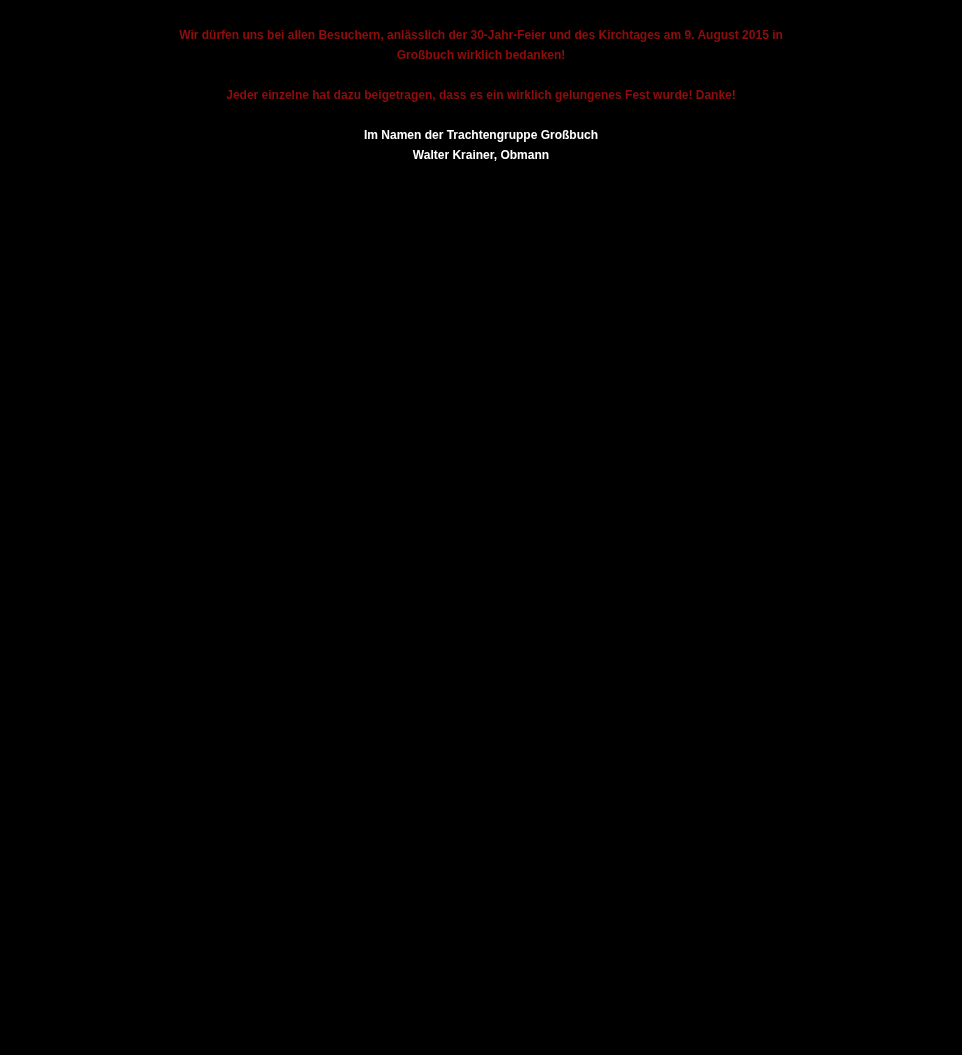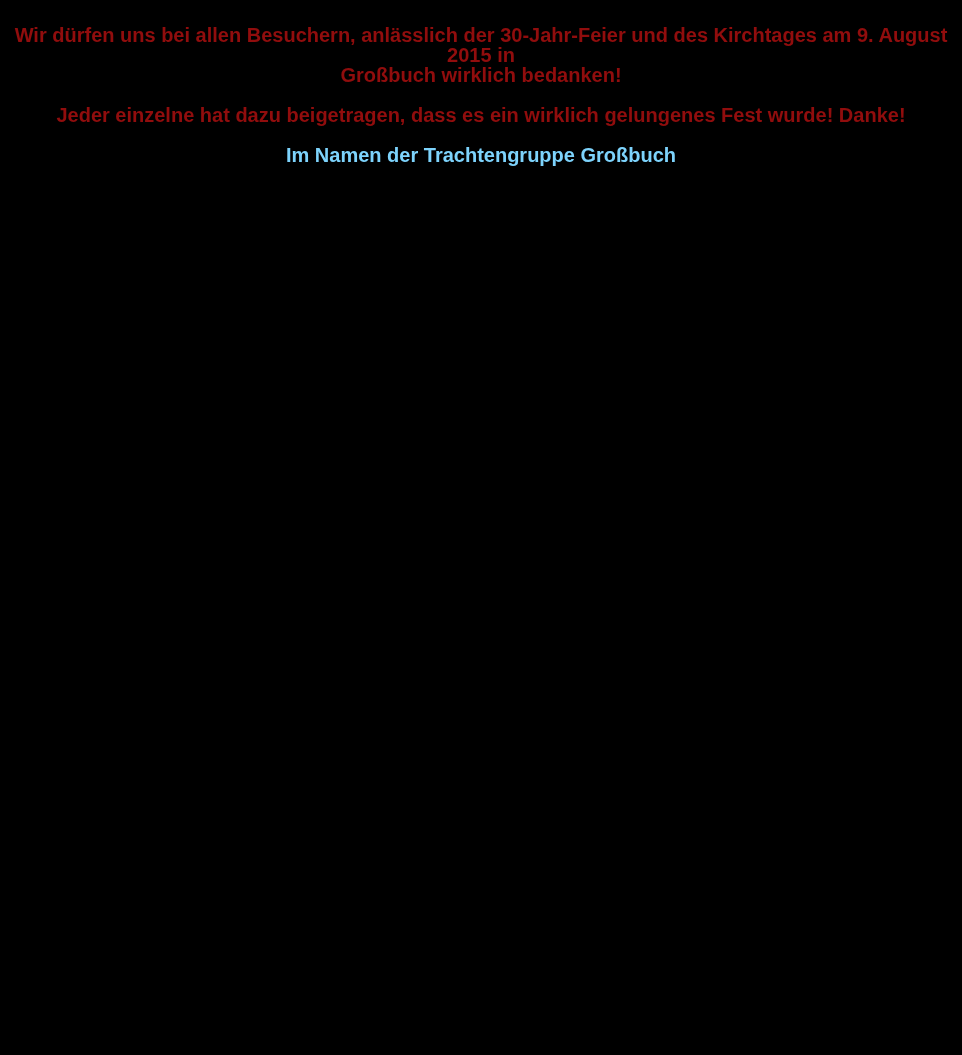--- a/index.html
+++ b/index.html
@@ -14,21 +14,21 @@
     font-family: "Liberation Sans", sans-serif;
   }
   .notice {
     padding-top: 25px;
     width: 962px;
     text-align: center;
   }
   .notice p {
     margin: 0 0 20px 0;
     font-weight: bold;
-    font-size: 20px;
+    font-size: 12px;
     line-height: 20px;
     color: #910d0d;
     text-align: center;
   }
   .line {
     display: block;
   }
   .spacer {
     width: 962px;
     height: 860px;
@@ -39,18 +39,19 @@
 <body style="background: rgb(0, 0, 0);">
 
 <div class="notice">
   <p style="color: rgb(145, 13, 13);">
     <span class="line">Wir dürfen uns bei allen Besuchern, anlässlich der 30-Jahr-Feier und des Kirchtages am 9. August 2015 in</span>
     <span class="line">Großbuch wirklich bedanken!</span>
   </p>
   <p style="color: rgb(145, 13, 13); margin-top: 20px;">
     <span class="line">Jeder einzelne hat dazu beigetragen, dass es ein wirklich gelungenes Fest wurde! Danke!</span>
   </p>
-  <p style="color: #7dd3fc;">
+  <p style="color: #ffffff;">
     <span class="line">Im Namen der Trachtengruppe Großbuch</span>
+    <span class="line">Walter Krainer, Obmann</span>
   </p>
 </div>
 
 <div class="spacer"></div>
 
 </body></html>

